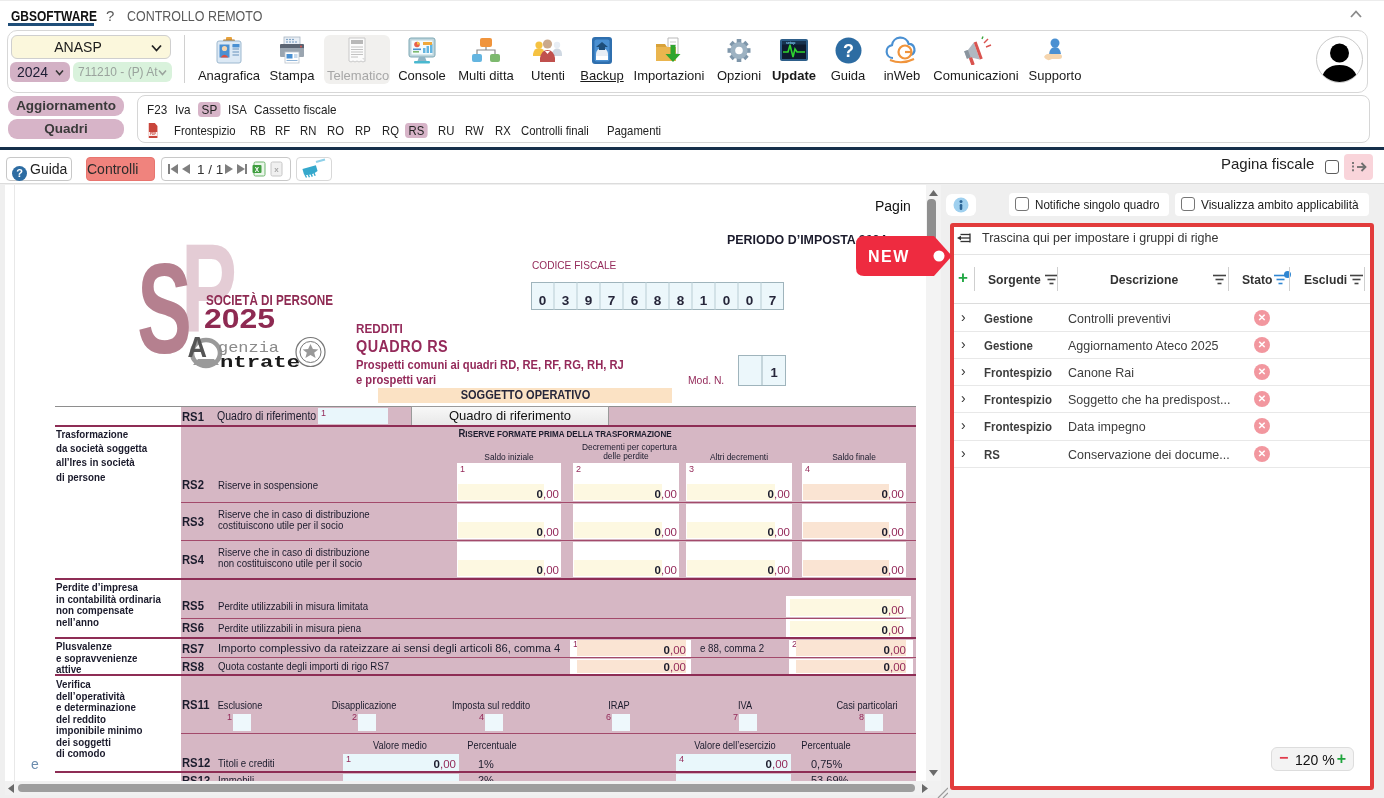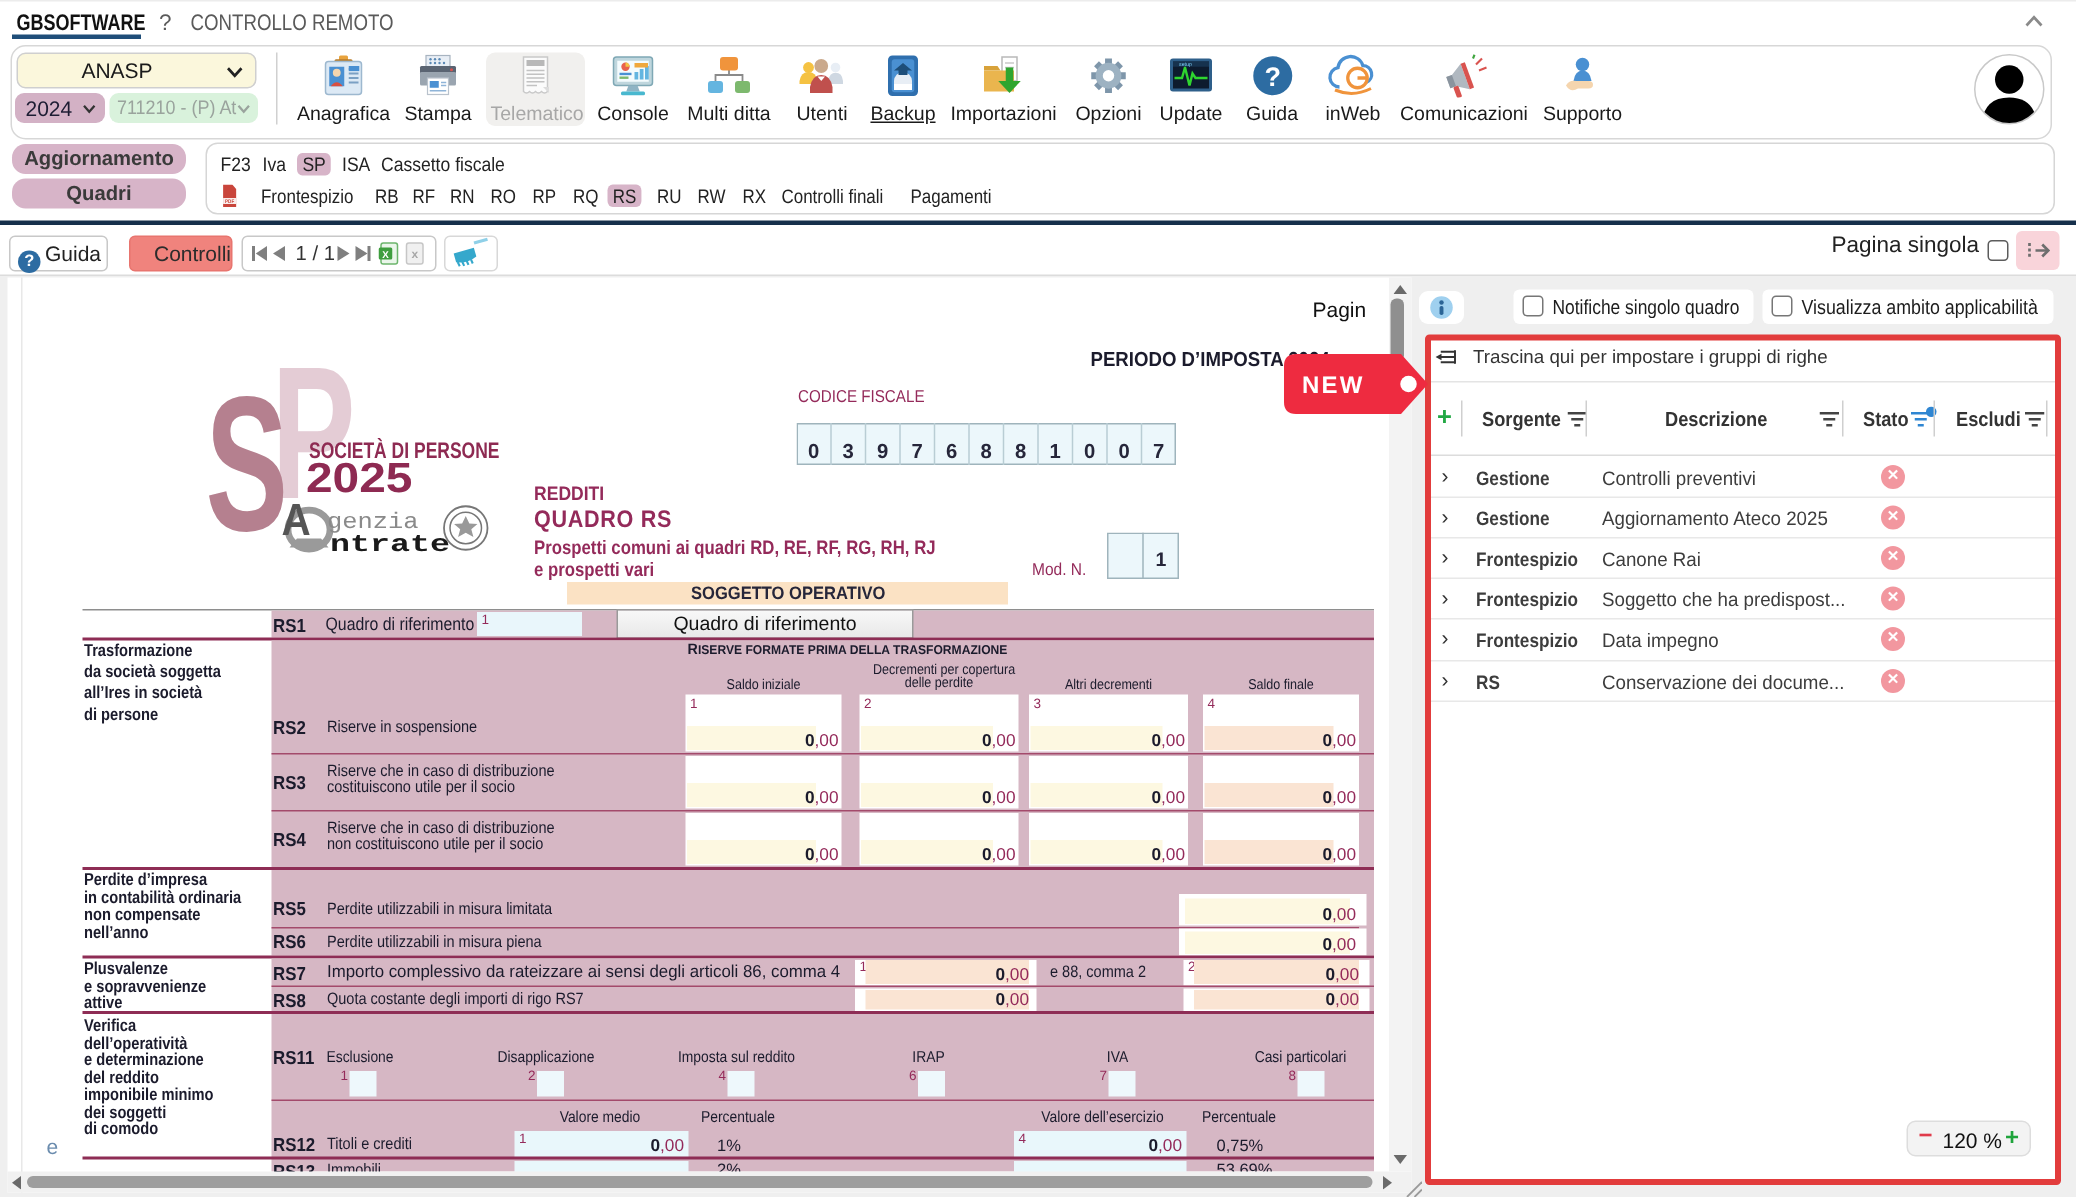--- a/index.html
+++ b/index.html
@@ -206,21 +206,21 @@
             <line x1="15" y1="3" x2="15" y2="26"></line>
             <line x1="3.5" y1="14.5" x2="26.5" y2="14.5"></line>
             <line x1="7" y1="6.5" x2="23" y2="22.5"></line>
             <line x1="23" y1="6.5" x2="7" y2="22.5"></line>
           </g>
         </g>
       <circle cx="15" cy="14.5" r="8.6" fill="#9db2c2"></circle>
       <circle cx="15" cy="14.5" r="3.8" fill="#fff"></circle>
     </svg>
     Opzioni</div>
-  <div class="icnbtn abs" style="left:764px; top:36px; width:60px;">
+  <div class="icnbtn abs" style="left:764px; top:36px; width:60px;font-weight:bold;">
     <svg width="32" height="29" viewBox="0 0 32 29">
       <rect x="2" y="3" width="28" height="22" rx="2" fill="#2e5f8a"></rect>
       <rect x="4" y="5" width="24" height="18" fill="#0d1b2e"></rect>
       <polyline points="5,16 10,16 12,9 15,21 17,13 19,16 27,16" fill="none" stroke="#2fd52f" stroke-width="1.6"></polyline>
       <rect x="4" y="5" width="24" height="3.5" fill="#16324e"></rect>
       <text x="8" y="8" font-size="3.5" fill="#7fd5ff">setup</text>
     </svg>
     Update</div>
   <div class="icnbtn abs" style="left:818px; top:36px; width:60px;">
     <svg width="29" height="29" viewBox="0 0 29 29">
@@ -293,21 +293,21 @@
     <div class="tab2" style="left:327px;">RW</div>
     <div class="tab2" style="left:357px;">RX</div>
     <div class="tab2" style="left:383px;">Controlli finali</div>
     <div class="tab2" style="left:469px;">Pagamenti</div>
   </div>
   <div id="navyline" class="abs"></div>
 
   <div id="actionrow" class="abs">
     <div class="abs" style="left:6px; top:7px; width:66px; height:24px; background:#fff; border:1px solid #c8c8c8; border-radius:4px; font-size:14px; color:#222; line-height:22px;">
       <span style="display:inline-block; width:15px; height:15px; border-radius:50%; background:#2d6ca2; color:#fff; font-size:11px; font-weight:bold; text-align:center; line-height:15px; margin:0 3px 0 5px; vertical-align:-3px;">?</span>Guida</div>
-    <div class="abs" style="left:86px; top:7px; width:69px; height:24px; background:#f0837d; border:1px solid #e8756f; border-radius:4px; font-size:14px; color:#2c2c2c; text-align:right; line-height:22px;">Controlli</div>
+    <div class="abs" style="left:86px; top:7px; width:69px; height:24px; background:#f0837d; border:1px solid #e8756f; border-radius:4px; font-size:14px; color:#2c2c2c; text-align:left; line-height:22px;">Controlli</div>
     <div class="abs" style="left:161px; top:7px; width:130px; height:24px; background:#fff; border:1px solid #c8c8c8; border-radius:4px;">
       <svg width="128" height="22" viewBox="0 0 128 22" style="display:block">
         <g fill="#7f7f7f">
           <rect x="6" y="6" width="2" height="10"></rect>
             <path d="M16 6 L8.5 11 L16 16 Z"></path>
           <path d="M28 6 L20 11 L28 16 Z"></path>
         </g>
         <text x="35" y="15.5" font-size="13.5" fill="#333" font-family="Liberation Sans">1 / 1</text>
         <g fill="#7f7f7f">
           <path d="M63 6 L71 11 L63 16 Z"></path>
@@ -327,21 +327,21 @@
     </div>
     <div class="abs" style="left:296px; top:7px; width:36px; height:24px; background:#fff; border:1px solid #d8d8d8; border-radius:4px;">
       <svg width="34" height="22" viewBox="0 0 34 22">
           <line x1="19" y1="4" x2="28" y2="1.5" stroke="#8fd0e8" stroke-width="2.2"></line>
           <g transform="translate(13,12) rotate(-16)">
             <path d="M-7 -3 L7 -3 L7 3 Q0 6 -7 3 Z" fill="#35a8cc"></path>
             <path d="M-6 3.2 l0.6 3 M-3 3.8 l0.5 3 M0 4 l0.4 3 M3 3.9 l0.4 3" stroke="#35a8cc" stroke-width="1.4"></path>
           </g>
         </svg>
     </div>
-    <div class="abs" style="left:1221px; top:5px; font-size:15px; color:#222;">Pagina singola</div>
+    <div class="abs" style="left:1221px; top:5px; font-size:15px; color:#222;">Pagina fiscale</div>
     <div class="abs" style="left:1325px; top:10px; width:14px; height:14px; border:1.5px solid #5c5c5c; border-radius:3px; background:#fff;"></div>
     <div class="abs" style="left:1344px; top:4px; width:29px; height:26px; background:#f9d4da; border-radius:4px;">
       <svg width="29" height="26" viewBox="0 0 29 26">
           <g stroke="#6e6e6e" stroke-width="1.8" fill="none">
             <line x1="9" y1="8" x2="9" y2="18" stroke-dasharray="2 1.6"></line>
             <line x1="13" y1="13" x2="21" y2="13"></line>
             <path d="M17.5 9 L21.5 13 L17.5 17" fill="none"></path>
           </g>
         </svg>
     </div>

